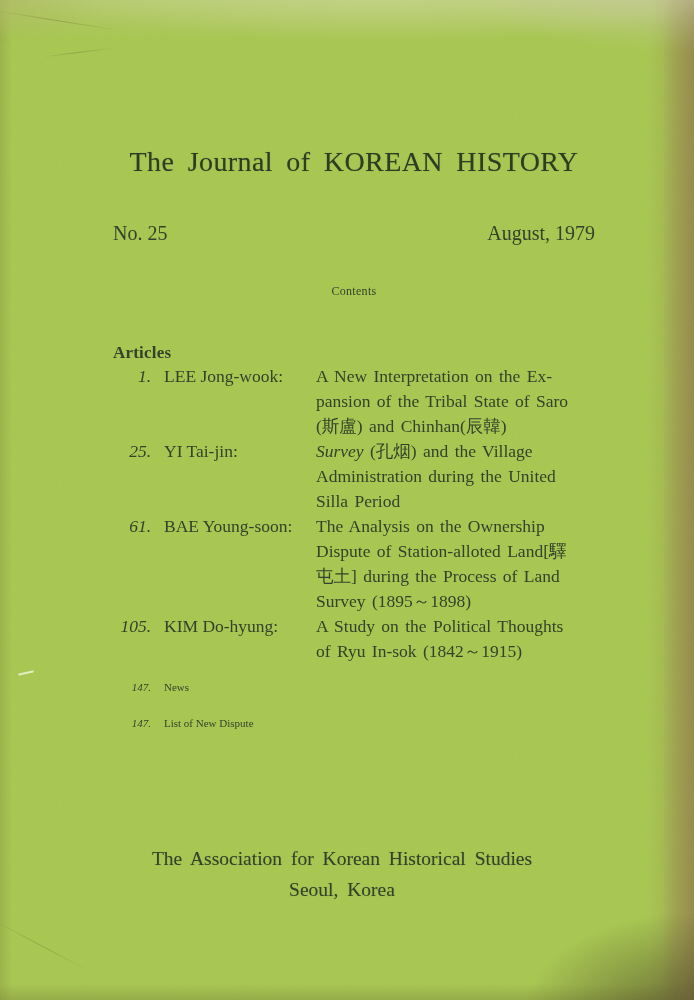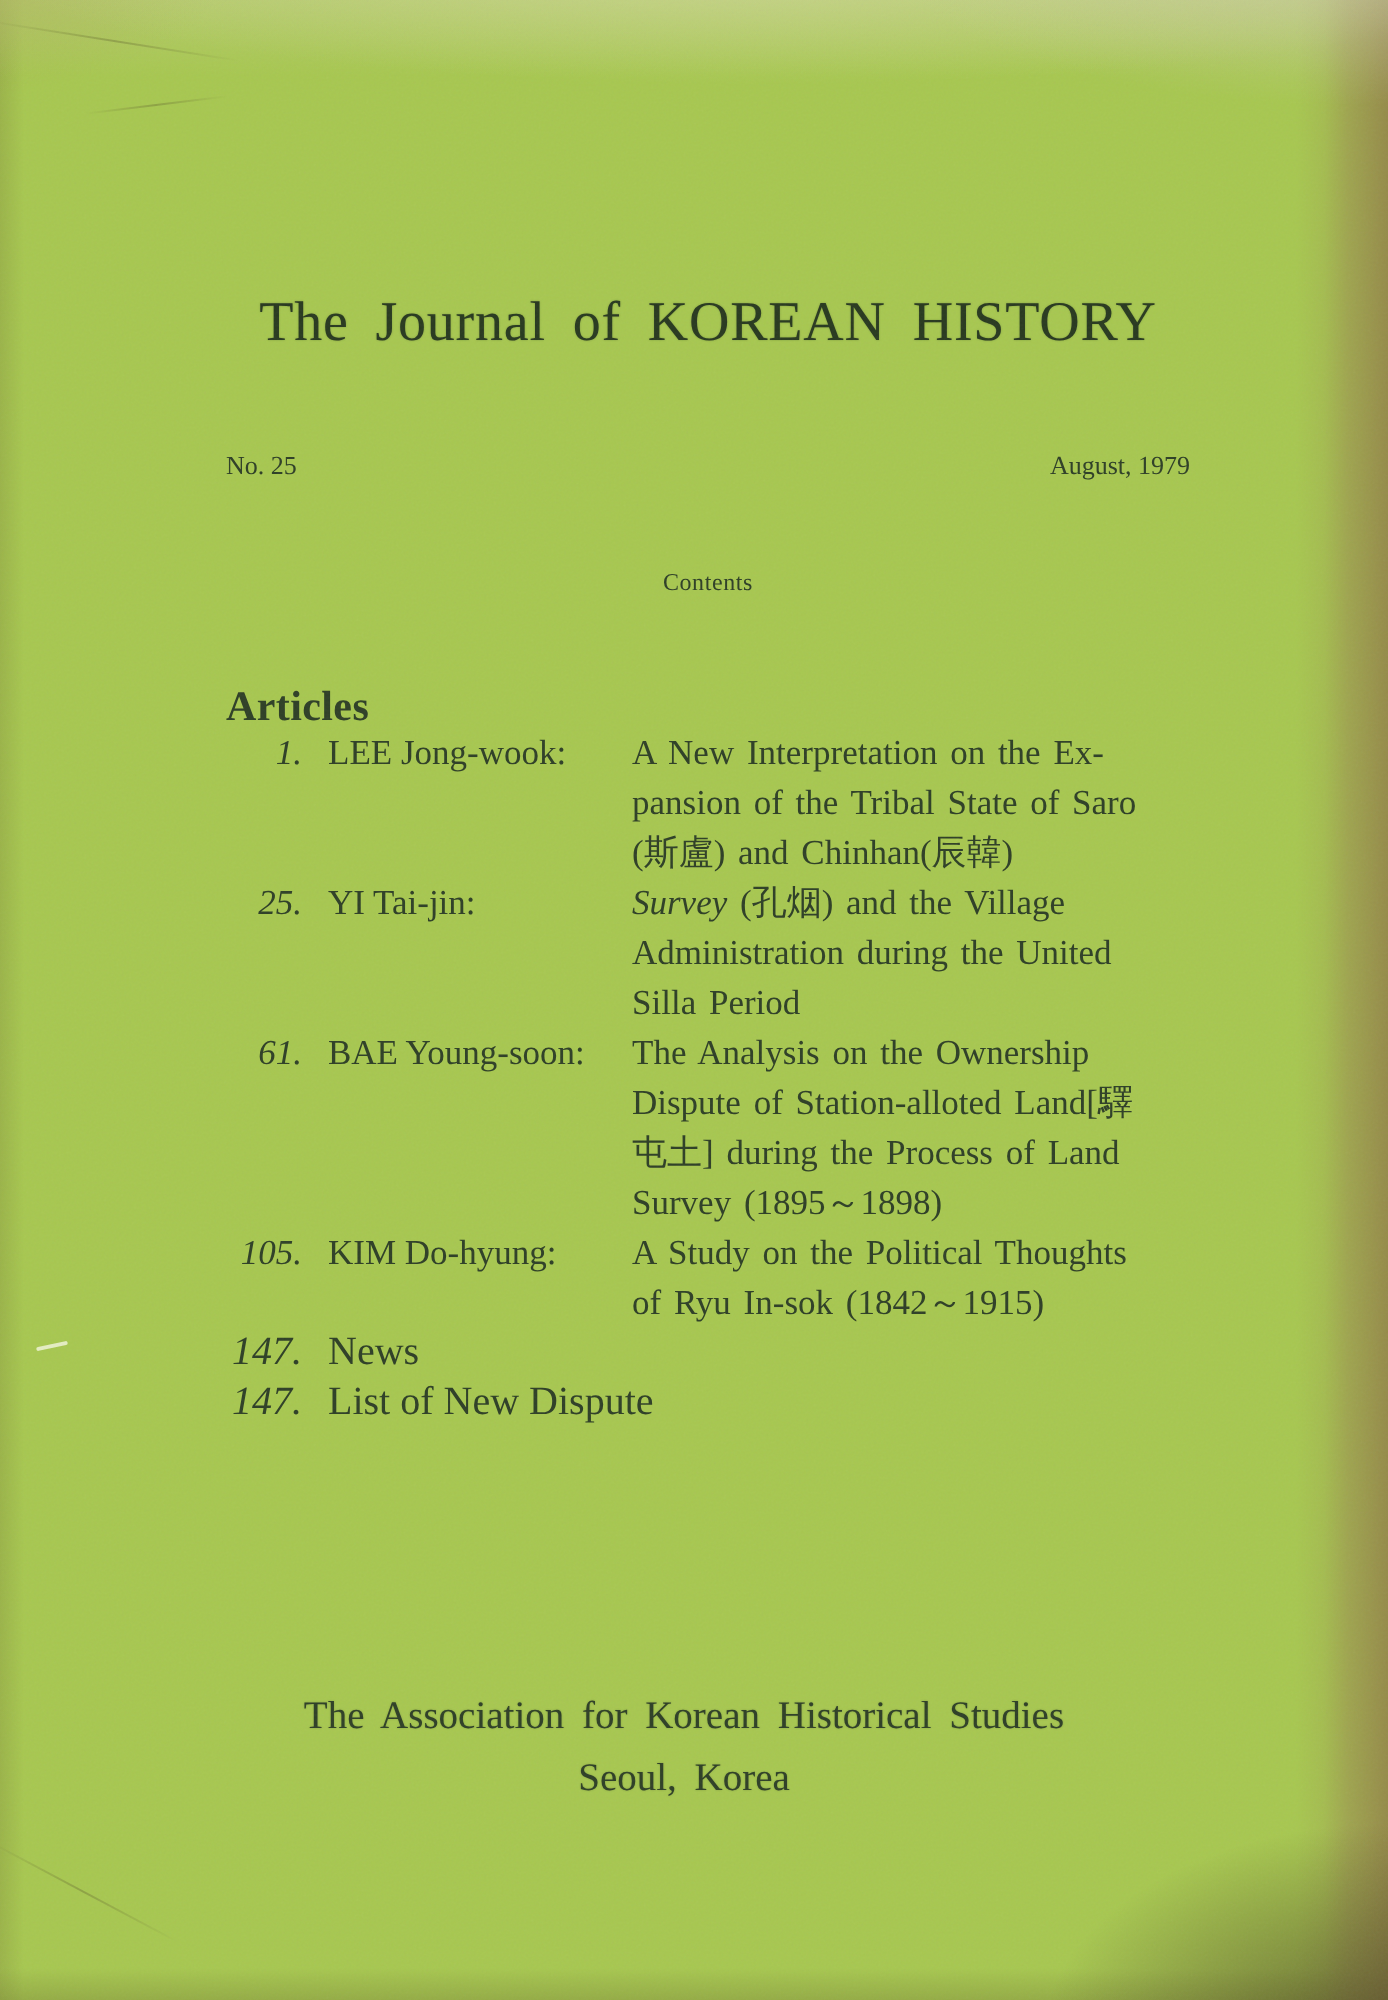--- a/index.html
+++ b/index.html
@@ -22,39 +22,39 @@
       #a7c750;
   }
   .content{position:absolute;left:113px;top:146px;width:482px;}
   .journal-title{
     margin:0;font-size:28px;line-height:32px;font-weight:400;
     text-align:center;letter-spacing:0.4px;word-spacing:6px;color:#28391f;
     text-shadow:0 0 1px rgba(40,57,31,0.35);
   }
   .issue-row{
     display:flex;justify-content:space-between;
-    margin-top:43px;font-size:13px;line-height:24px;
+    margin-top:43px;font-size:20px;line-height:24px;
   }
   .contents-heading{
     margin-top:34px;text-align:center;font-size:12px;line-height:24px;letter-spacing:0.3px;
   }
   .section-heading{
-    margin-top:39px;font-size:21px;line-height:22px;font-weight:700;letter-spacing:0.2px;
+    margin-top:39px;font-size:17px;line-height:22px;font-weight:700;letter-spacing:0.2px;
   }
   .section-heading.misc{margin-top:5px;}
   .entry{
     display:grid;grid-template-columns:51px 152px 279px;
     font-size:17.5px;line-height:25px;
   }
   .entry .num{text-align:right;padding-right:13px;font-style:italic;}
   .entry .work{word-spacing:2px;}
   .entry .lines{white-space:pre-line;}
   .misc-entry{
     display:grid;grid-template-columns:51px 1fr;
-    font-size:20px;line-height:25px;
+    font-size:11px;line-height:25px;margin-top:11px;
   }
   .misc-entry .num{text-align:right;padding-right:13px;font-style:italic;}
   .footer{
     position:absolute;left:101px;top:843px;width:482px;
     text-align:center;font-size:19.5px;line-height:31px;word-spacing:4px;
     text-shadow:0 0 1px rgba(40,57,31,0.3);
   }
   .crease{position:absolute;height:1px;pointer-events:none;
     background:linear-gradient(90deg, rgba(120,125,60,0), rgba(110,118,52,0.45), rgba(120,125,60,0));}
   .crease.c1{top:20px;left:-8px;width:130px;transform:rotate(9deg);}

